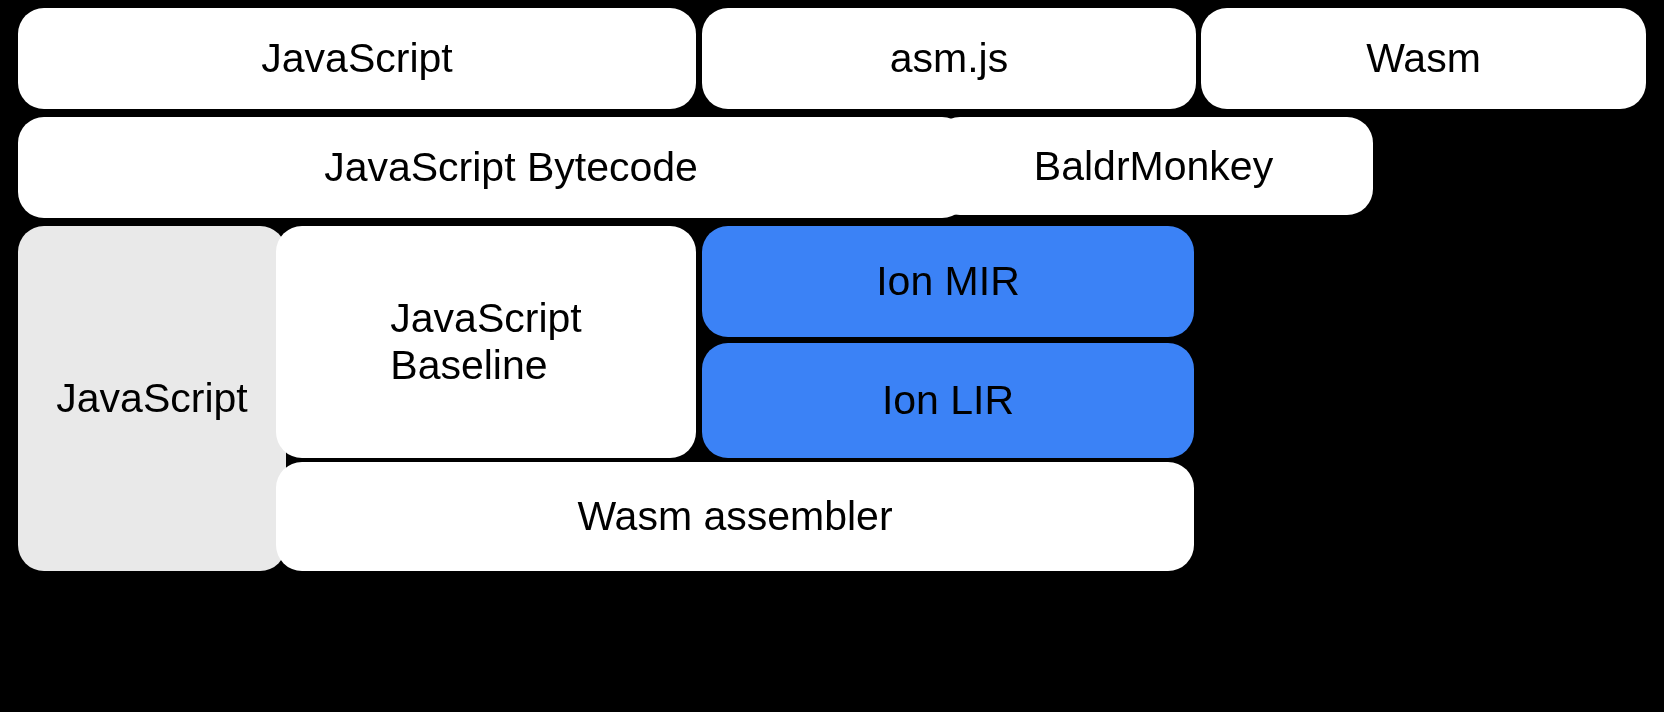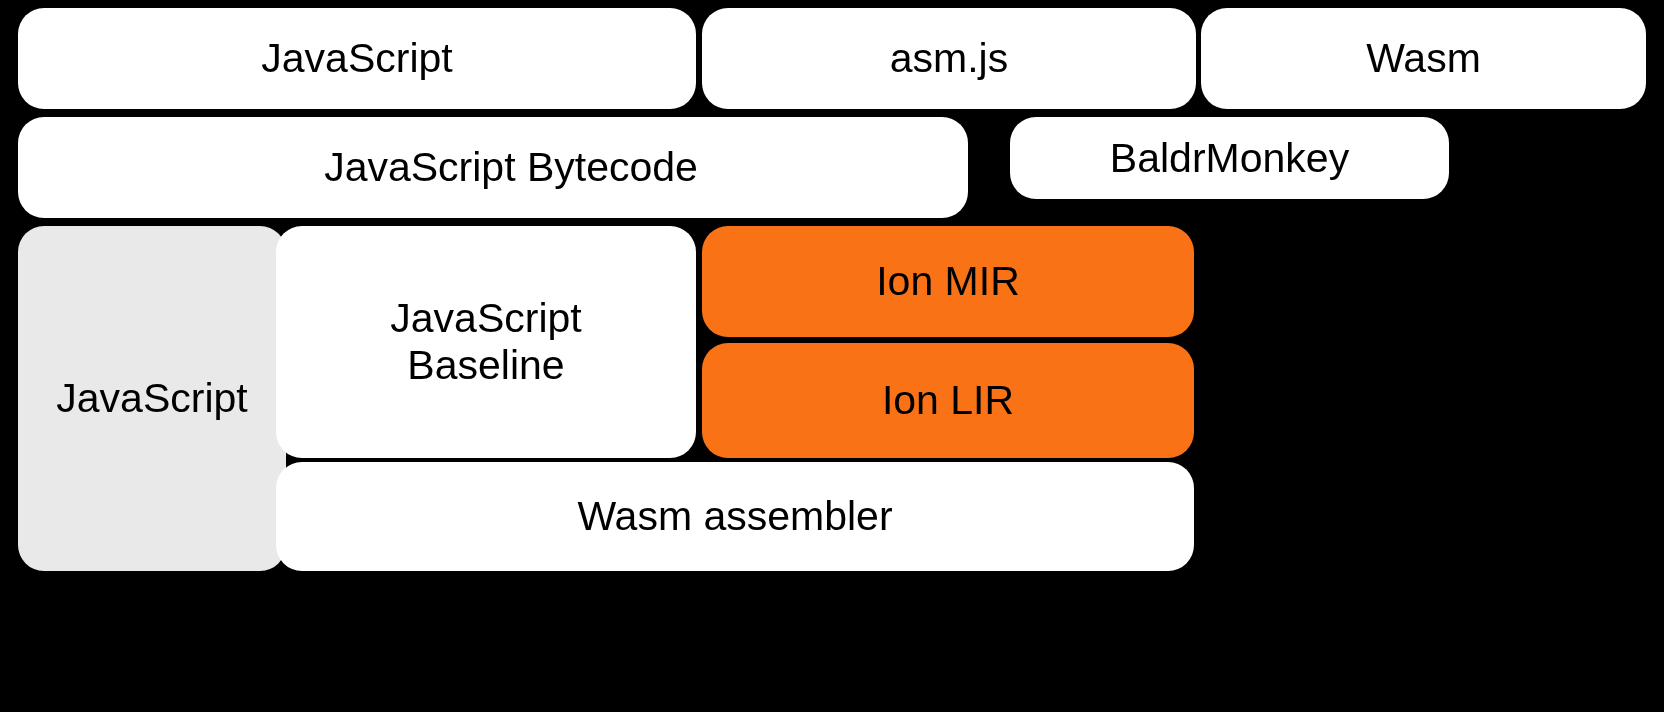--- a/index.html
+++ b/index.html
@@ -15,45 +15,45 @@
     background: #000000;
     overflow: hidden;
     font-family: "Liberation Sans", "DejaVu Sans", sans-serif;
   }
   .node {
     position: absolute;
     box-sizing: border-box;
     display: flex;
     align-items: center;
     justify-content: center;
-    text-align: center;
+    text-align: left;
     border-radius: 26px;
     background: #ffffff;
     color: #000000;
     font-size: 41px;
     font-weight: 400;
     line-height: 1.14;
     letter-spacing: 0px;
     white-space: pre-line;
     padding: 2px 8px;
     user-select: none;
   }
   .node.fill-white { background: #ffffff; }
   .node.fill-gray  { background: #e9e9e9; }
-  .node.fill-green { background: #f97316; }
+  .node.fill-green { background: #3b82f6; }
   .node.fill-pink  { background: #f67b8e; }
 </style>
 </head>
 <body>
 
 <div id="stage" style="background: rgb(0, 0, 0);">
     <div class="node fill-white" style="left: 18px; top: 8px; width: 678px; height: 101px;"><span>JavaScript</span></div>
     <div class="node fill-white" style="left: 702px; top: 8px; width: 494px; height: 101px;"><span>asm.js</span></div>
     <div class="node fill-white" style="left: 1201px; top: 8px; width: 445px; height: 101px;"><span>Wasm</span></div>
     <div class="node fill-white" style="left: 18px; top: 117px; width: 950px; height: 101px; padding-left: 44px;"><span>JavaScript Bytecode</span></div>
-    <div class="node fill-white" style="left: 1010px; top: 117px; width: 439px; height: 82px;"><span>BaldrMonkey</span></div>
+    <div class="node fill-white" style="left: 934px; top: 117px; width: 439px; height: 98px;"><span>BaldrMonkey</span></div>
     <div class="node fill-gray" style="left: 18px; top: 226px; width: 268px; height: 345px;"><span>JavaScript</span></div>
     <div class="node fill-white" style="left: 276px; top: 226px; width: 420px; height: 232px;"><span>JavaScript
 Baseline</span></div>
     <div class="node fill-green" style="left: 702px; top: 226px; width: 492px; height: 111px;"><span>Ion MIR</span></div>
     <div class="node fill-green" style="left: 702px; top: 343px; width: 492px; height: 115px;"><span>Ion LIR</span></div>
     <div class="node fill-white" style="left: 276px; top: 462px; width: 918px; height: 109px;"><span>Wasm assembler</span></div>
   </div>
 
 </body></html>

